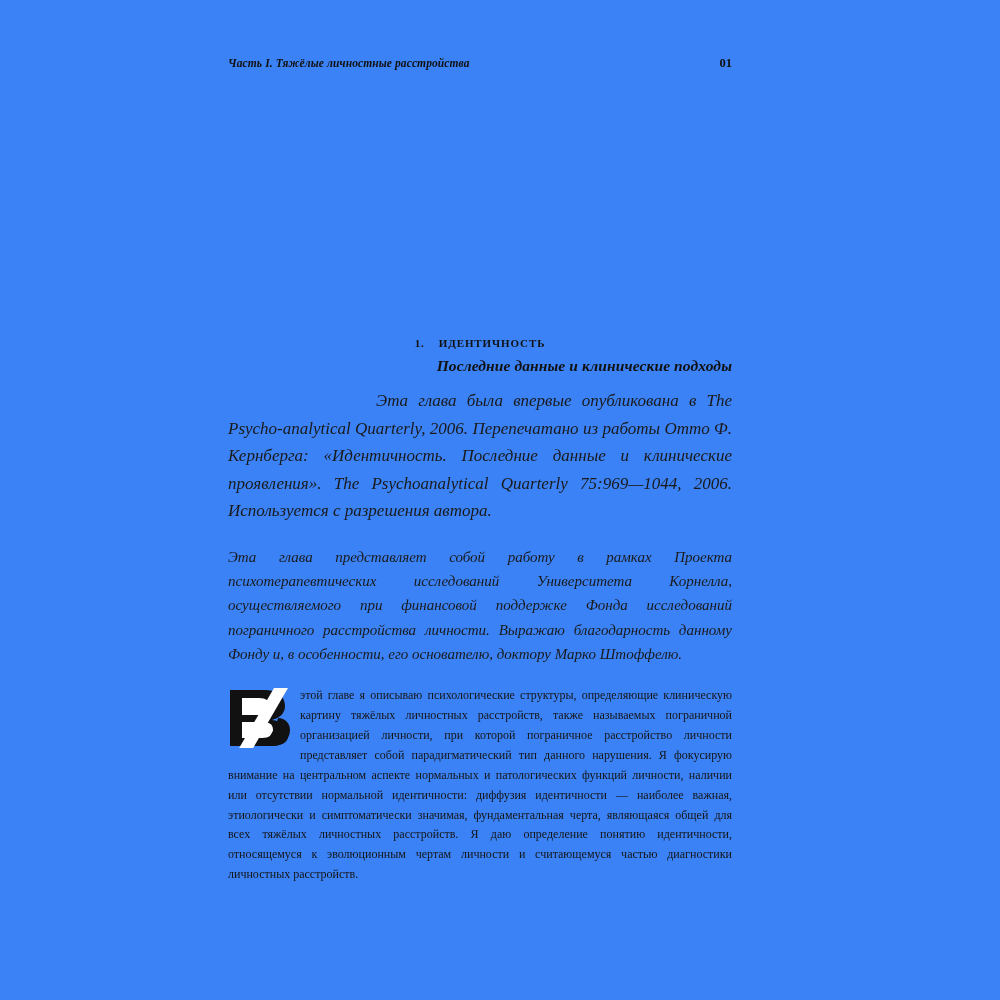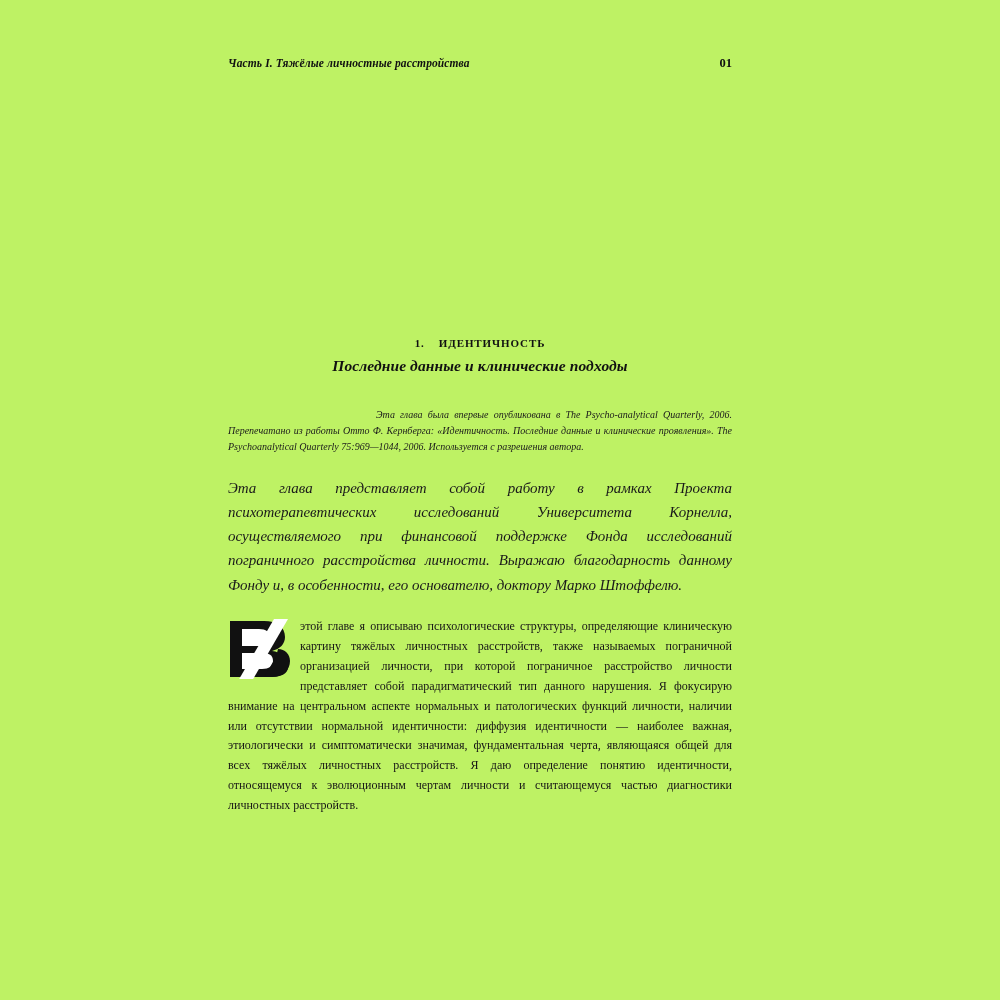--- a/index.html
+++ b/index.html
@@ -13,21 +13,21 @@
     font-family: "Liberation Serif", serif;
     color: #1a1a1a;
     position: relative;
     overflow: hidden;
   }
   .page {
     position: absolute;
     left: 0; top: 0;
     width: 1000px;
     height: 1000px;
-    background: #bef264;
+    background: #3b82f6;
   }
   .content {
     position: absolute;
     left: 228px;
     top: 56px;
     width: 504px;
   }
   .running-head {
     display: flex;
     justify-content: space-between;
@@ -61,25 +61,26 @@
   .chapter-num {
     margin-right: 14px;
   }
   .chapter-subtitle {
     margin-top: 6px;
     font-style: italic;
     font-weight: bold;
     font-size: 15.5px;
     color: #111111;
     letter-spacing: 0.1px;
+    text-align: right;
   }
   .epigraph {
-    margin-top: 32px;
+    margin-top: 12px;
     font-style: italic;
-    font-size: 10px;
+    font-size: 17px;
     line-height: 1.62;
     text-align: justify;
     color: #1a1a1a;
     text-indent: 148px;
     hyphens: manual;
   }
   .note {
     margin-top: 20px;
     font-style: italic;
     font-size: 15px;

